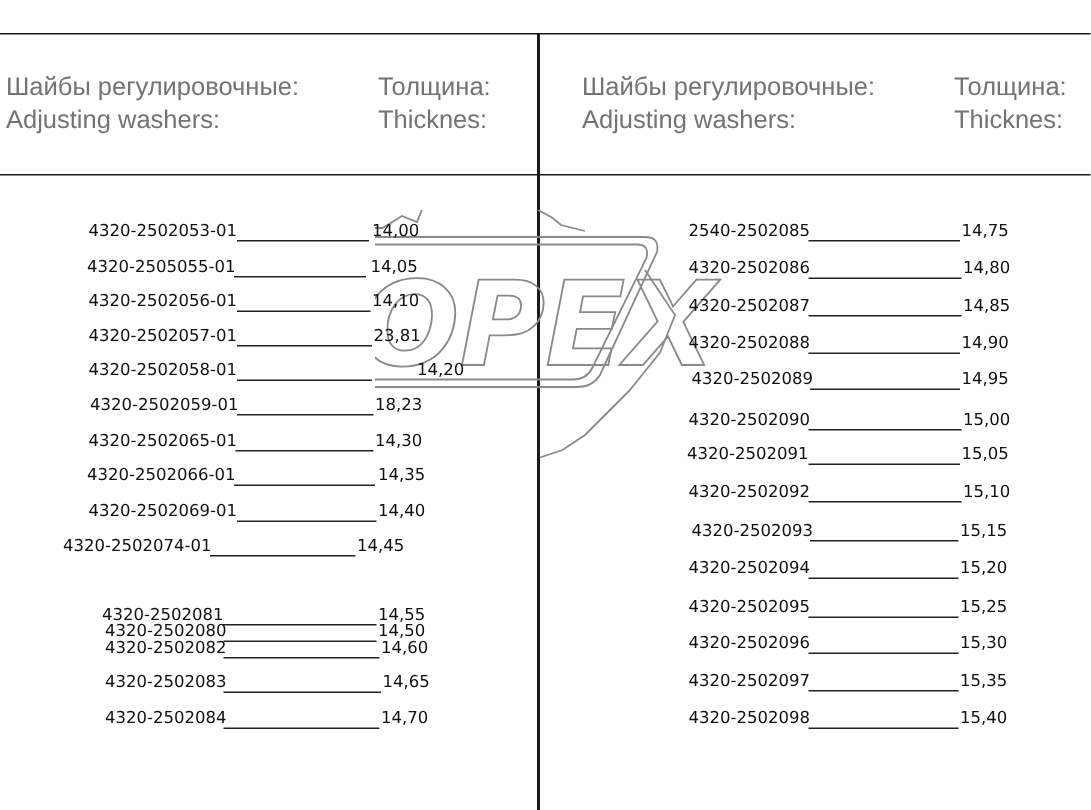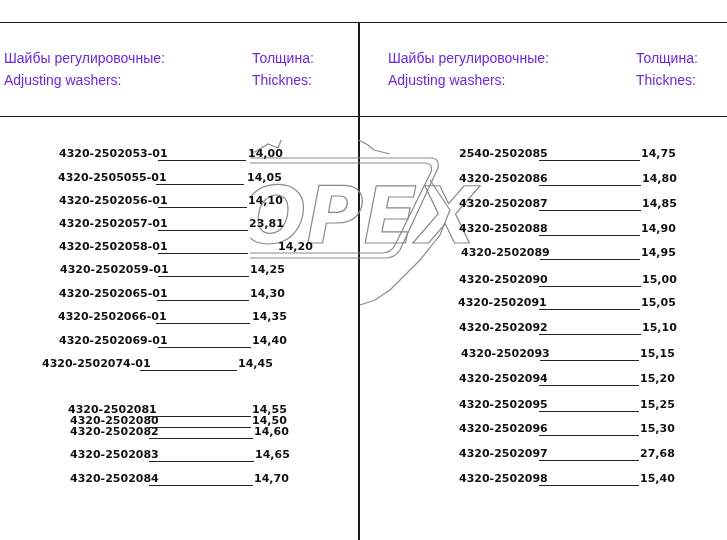--- a/index.html
+++ b/index.html
@@ -25,29 +25,29 @@
     .vline {
       position: absolute;
       top: 22px;
       left: 358px;
       width: 0;
       height: 518px;
       border-left: 2px solid #1a1a1a;
     }
     .hdr {
       position: absolute;
-      font-size: 14px;
+      font-size: 17px;
       line-height: 22px;
-      color: #6d28d9;
+      color: #737373;
     }
     .row {
       position: absolute;
       height: 14px;
       font-family: "DejaVu Sans", sans-serif;
-      font-weight: bold;
+      font-weight: normal;
       font-size: 11px;
       line-height: 14px;
       color: #111;
       white-space: nowrap;
     }
     .row .code {
       position: absolute;
       left: 0;
       top: 0;
     }
@@ -116,21 +116,21 @@
   <span class="val" style="left:190px;">23,81</span>
 </div>
 <div class="row" style="left:59px; top:240px; width:230px;">
   <span class="code">4320-2502058-01</span>
   <span class="rule" style="left:99px; width:90px;"></span>
   <span class="val" style="left:191px;margin-left:28px;">14,20</span>
 </div>
 <div class="row" style="left:60px; top:263px; width:230px;">
   <span class="code">4320-2502059-01</span>
   <span class="rule" style="left:98px; width:91px;"></span>
-  <span class="val" style="left:190px;">14,25</span>
+  <span class="val" style="left:190px;">18,23</span>
 </div>
 <div class="row" style="left:59px; top:287px; width:230px;">
   <span class="code">4320-2502065-01</span>
   <span class="rule" style="left:98px; width:92px;"></span>
   <span class="val" style="left:191px;">14,30</span>
 </div>
 <div class="row" style="left:58px; top:310px; width:230px;">
   <span class="code">4320-2502066-01</span>
   <span class="rule" style="left:98px; width:94px;"></span>
   <span class="val" style="left:194px;">14,35</span>
@@ -227,19 +227,19 @@
   <span class="val" style="left:181px;">15,25</span>
 </div>
 <div class="row" style="left:459px; top:422px; width:220px;">
   <span class="code">4320-2502096</span>
   <span class="rule" style="left:80px; width:100px;"></span>
   <span class="val" style="left:181px;">15,30</span>
 </div>
 <div class="row" style="left:459px; top:447px; width:220px;">
   <span class="code">4320-2502097</span>
   <span class="rule" style="left:80px; width:100px;"></span>
-  <span class="val" style="left:181px;">27,68</span>
+  <span class="val" style="left:181px;">15,35</span>
 </div>
 <div class="row" style="left:459px; top:472px; width:220px;">
   <span class="code">4320-2502098</span>
   <span class="rule" style="left:80px; width:100px;"></span>
   <span class="val" style="left:181px;text-align:center;">15,40</span>
 </div>
 
 </body></html>

